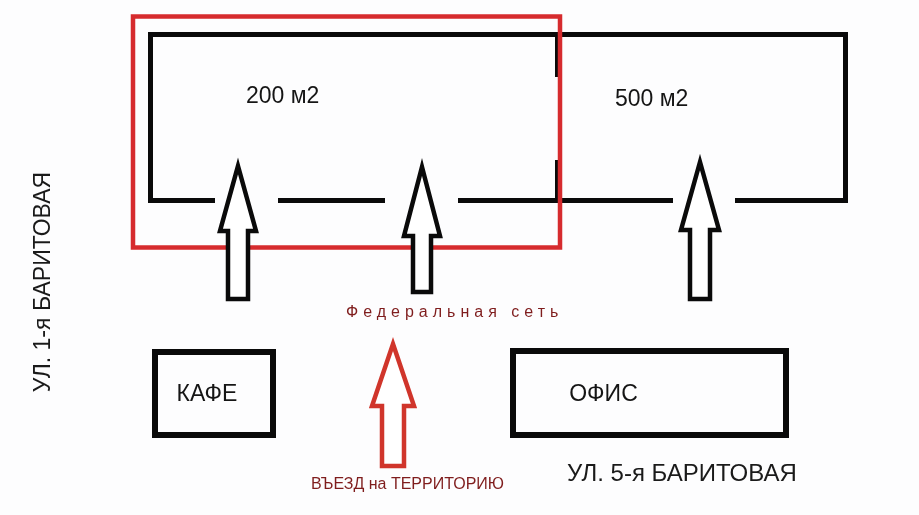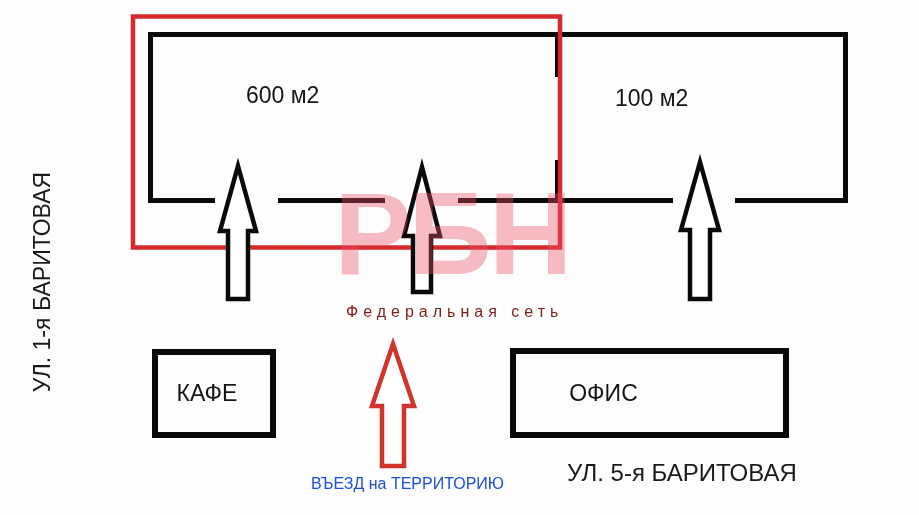--- a/index.html
+++ b/index.html
@@ -40,60 +40,59 @@
     transform:rotate(-90deg);
     text-align:center;
     font-size:23px;color:#1a1a1a;
   }
   .street-bottom{
     left:567px;top:459px;
     font-size:24px;color:#1a1a1a;text-align:right;
   }
   .entrance-label{
     left:311px;top:475px;
-    font-size:16px;color:#1d4ed8;
+    font-size:16px;color:#7f1d1d;
   }
   .bldg-box{
     box-sizing:border-box;
     border:6px solid #0a0a0a;
     background:#fdfdfe;
     display:flex;align-items:center;justify-content:center;
     font-size:23px;color:#151515;
     z-index:3;
   }
   .cafe-box{left:152px;top:349px;width:124px;height:89px;padding-right:14px;}
   .office-box{left:510px;top:348px;width:279px;height:90px;padding-right:92px;}
 </style>
 </head>
 <body>
 
 <div id="canvas">
 
-  <div class="abs wm-title lbl">РБН</div>
   <div class="abs wm-sub lbl">Федеральная сеть</div>
 
   <svg id="plan-svg" width="919" height="515" viewBox="0 0 919 515">
 
     <path d="M150.5,203 L150.5,34.5 L845.5,34.5 L845.5,203" fill="none" stroke="#0a0a0a" stroke-width="5"></path>
 
     <path d="M148,200.5 H215 M278,200.5 H385 M458,200.5 H673 M735,200.5 H848" fill="none" stroke="#0a0a0a" stroke-width="5"></path>
 
     <path d="M557.5,33 V77 M557.5,160 V200" fill="none" stroke="#0a0a0a" stroke-width="5"></path>
 
     <rect x="133" y="16.5" width="427" height="231" fill="none" stroke="#d62b2e" stroke-width="4.5"></rect>
 
     <polygon points="238,166 256,231 248,231 248,299 228,299 228,231 220,231" fill="#ffffff" stroke="#0a0a0a" stroke-width="4.5" stroke-linejoin="miter"></polygon>
     <polygon points="422,167 440,236 431,236 431,292 413,292 413,236 404,236" fill="#ffffff" stroke="#0a0a0a" stroke-width="4.5" stroke-linejoin="miter"></polygon>
     <polygon points="700,162 719,230 710,230 710,299 690,299 690,230 681,230" fill="#ffffff" stroke="#0a0a0a" stroke-width="4.5" stroke-linejoin="miter"></polygon>
 
     <polygon points="393,344 414,406 404,406 404,466 382,466 382,406 372,406" fill="#ffffff" stroke="#d0352b" stroke-width="4.5" stroke-linejoin="miter"></polygon>
   </svg>
 
-  <div class="abs lbl unit-label unit-400">600 м2</div>
-  <div class="abs lbl unit-label unit-300">100 м2</div>
+  <div class="abs lbl unit-label unit-400">200 м2</div>
+  <div class="abs lbl unit-label unit-300">500 м2</div>
 
   <div class="abs bldg-box office-box">
     <span>ОФИС</span>
   </div>
   <div class="abs bldg-box cafe-box">
     <span>КАФЕ</span>
   </div>
 
   <div class="abs lbl street-left">УЛ. 1-я БАРИТОВАЯ</div>
   <div class="abs lbl street-bottom">УЛ. 5-я БАРИТОВАЯ</div>

